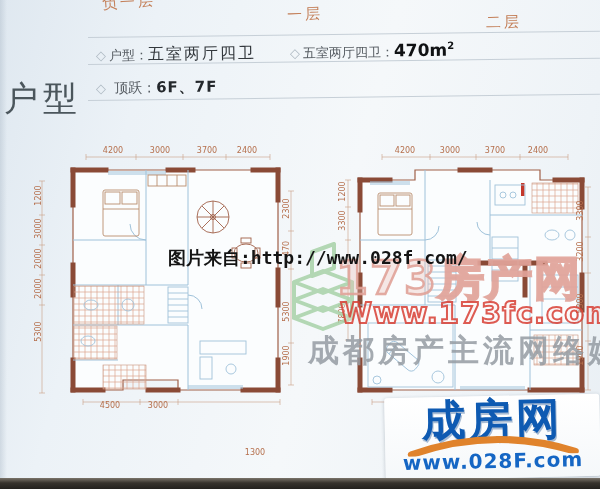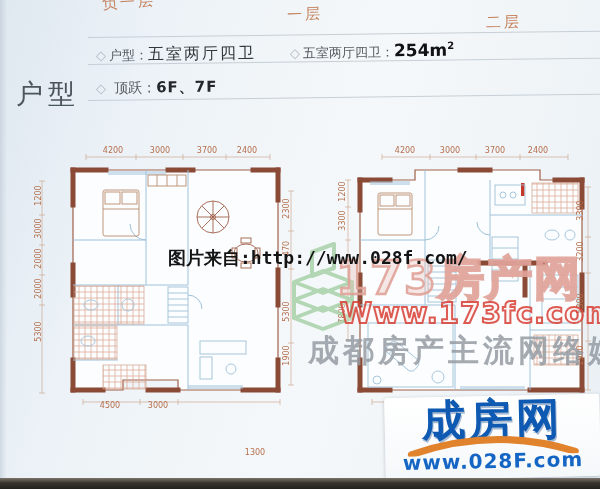--- a/index.html
+++ b/index.html
@@ -6,21 +6,21 @@
   .canvas{
     position:relative; width:600px; height:489px; overflow:hidden;
     font-family:"DejaVu Sans", sans-serif;
     background:linear-gradient(105deg,#dfe8f0 0%,#ecf2f7 22%,#f5f8fa 55%,#eef3f7 85%,#e9eff4 100%);
   }
   .canvas::before{content:"";position:absolute;left:0;top:0;bottom:0;width:7px;
     background:linear-gradient(90deg,rgba(160,175,190,.35),rgba(160,175,190,0));pointer-events:none;}
   .tab{position:absolute;color:#c4805a;font-size:15px;letter-spacing:3px;white-space:nowrap;}
   .rule{position:absolute;height:1px;background:#c6cfd7;transform:rotate(-0.7deg);transform-origin:left center;}
   .e1{position:absolute;left:10px;top:26px;font-family:"DejaVu Serif", serif;font-size:46px;color:#4b5a60;line-height:1;}
-  .hx{position:absolute;left:4px;top:76px;font-size:27px;color:#4b565c;letter-spacing:5px;margin-left:12px;}
+  .hx{position:absolute;left:4px;top:76px;font-size:34px;color:#4b565c;letter-spacing:5px;}
   .inforow{position:absolute;white-space:nowrap;color:#4a4f54;transform:rotate(-0.7deg);transform-origin:left center;}
   .bullet{color:#aeb9c2;font-size:13px;margin-right:3px;}
   .lab{font-size:13px;color:#555b61;}
   .val{font-size:16px;color:#33383d;letter-spacing:2px;}
   .areaval{font-size:17px;color:#101214;font-weight:bold;}
   .areaval sup{font-size:10px;}
   .duplexval{font-size:15px;color:#24282c;font-weight:bold;letter-spacing:1px;}
   .gap{display:inline-block;width:34px;}
   .plan{position:absolute;}
   .plan svg{position:absolute;left:0;top:0;}
@@ -56,21 +56,21 @@
   <div class="tab" style="left:287px;top:5px;transform:rotate(-2deg);">一层</div>
   <div class="tab" style="left:486px;top:13px;transform:rotate(-1deg);">二层</div>
 
   <div class="rule" style="left:88px;top:37px;width:512px;"></div>
   <div class="rule" style="left:88px;top:64px;width:512px;"></div>
   <div class="rule" style="left:88px;top:100px;width:512px;"></div>
 
   <div class="hx">户型</div>
 
   <div class="inforow" style="left:96px;top:44px;">
-    <span class="bullet">◇</span><span class="lab">户型：</span><span class="val">五室两厅四卫</span><span class="gap"></span><span class="bullet">◇</span><span class="lab">五室两厅四卫：</span><span class="areaval"><span>254m</span><sup>2</sup></span>
+    <span class="bullet">◇</span><span class="lab">户型：</span><span class="val">五室两厅四卫</span><span class="gap"></span><span class="bullet">◇</span><span class="lab">五室两厅四卫：</span><span class="areaval"><span>470m</span><sup>2</sup></span>
   </div>
   <div class="inforow" style="left:96px;top:78px;">
     <span class="bullet">◇</span>
     <span class="lab" style="font-size:14px;">顶跃：</span><span class="duplexval">6F、7F</span>
   </div>
 
   <div class="plan" style="left:28px;top:145px;width:280px;height:275px;">
     <svg width="280" height="275" viewBox="0 0 280 275">
       <defs>
         <pattern id="hatchL" width="6" height="6" patternUnits="userSpaceOnUse">

